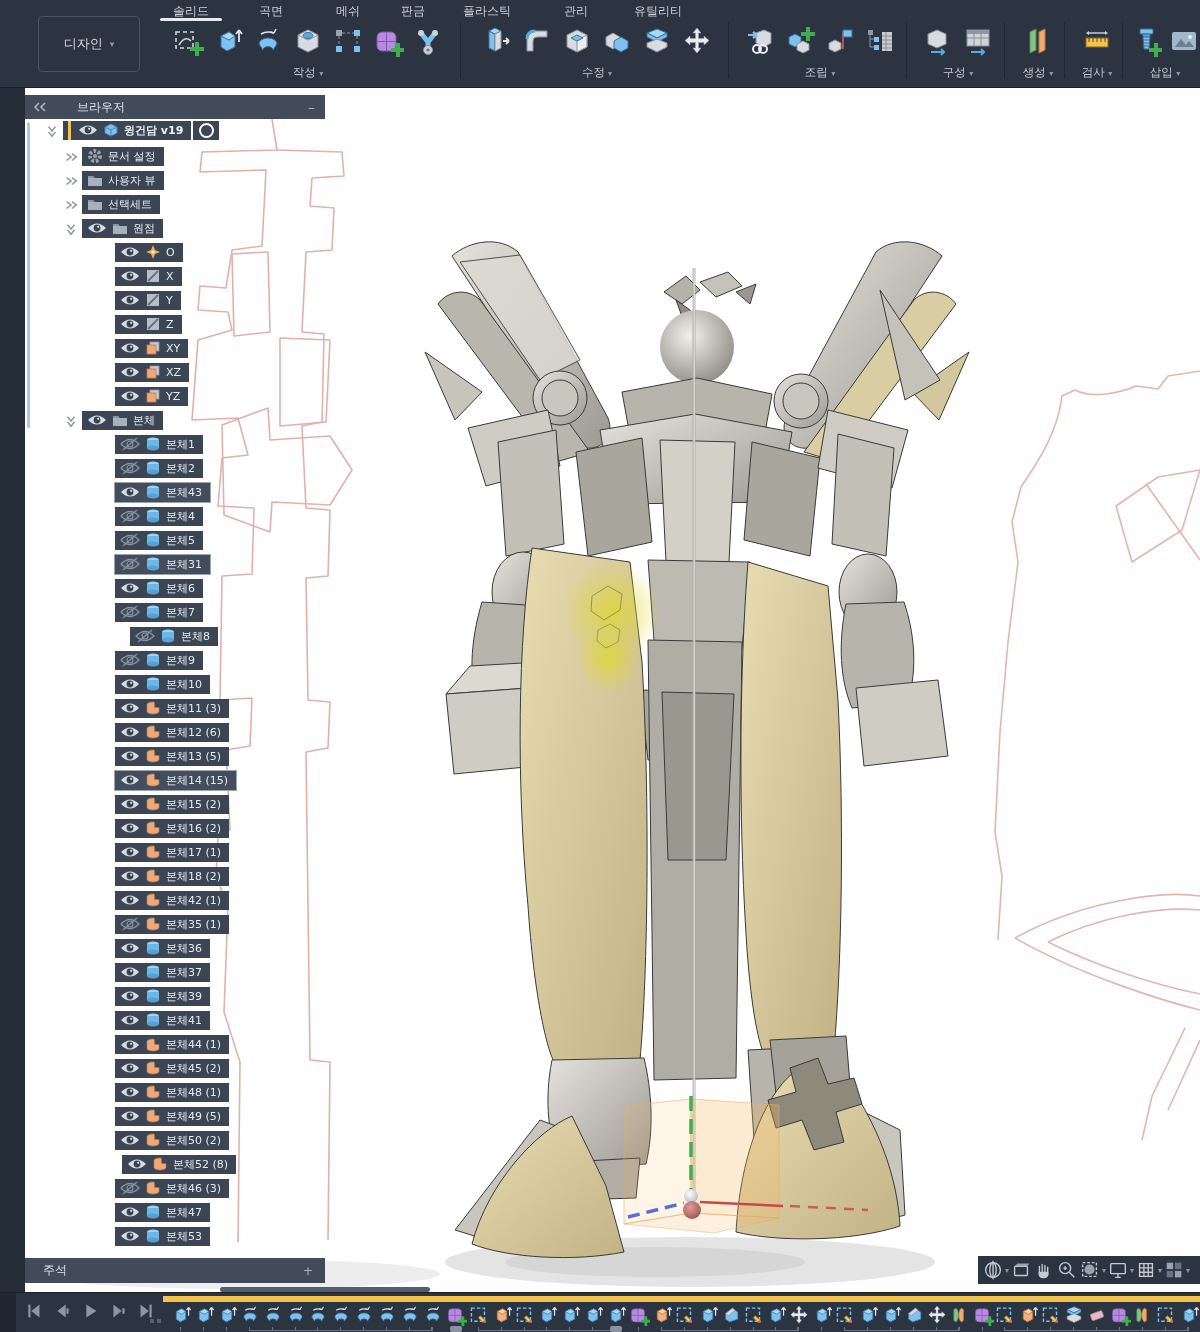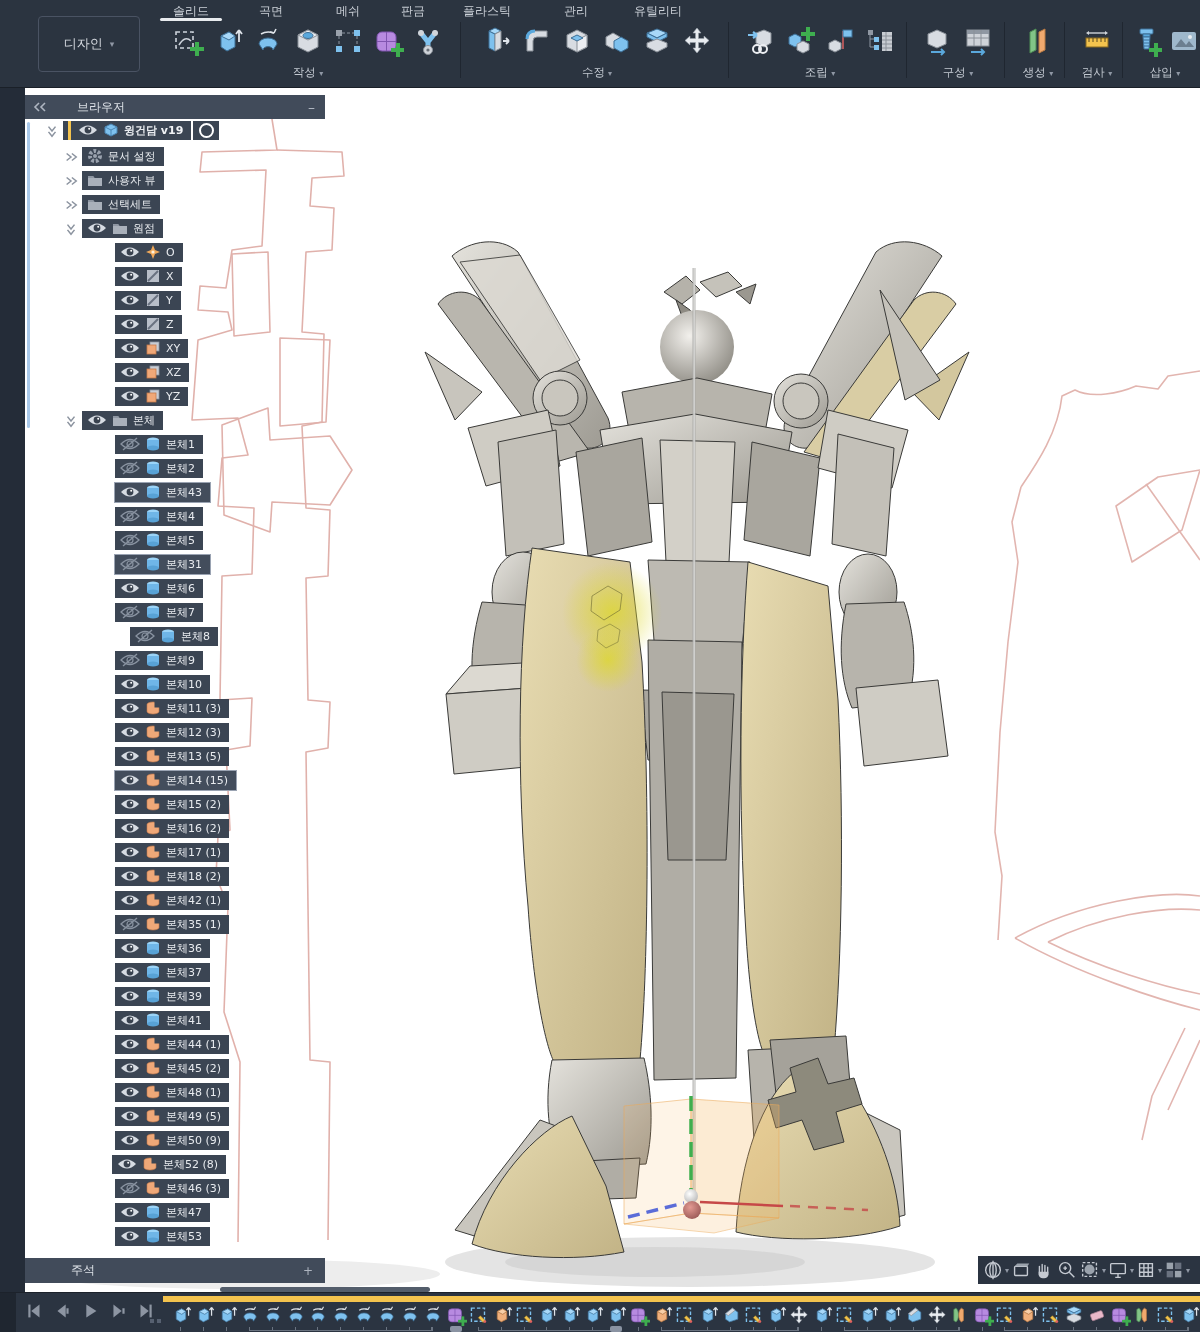--- a/index.html
+++ b/index.html
@@ -36,21 +36,21 @@
   .chip .eye{display:flex;cursor:pointer;}
   .chip .tico{display:flex;}
   .rootbar{width:3px;height:19px;background:#f3c34e;margin-right:2px;}
   .recchip{display:inline-flex;align-items:center;justify-content:center;width:26px;height:19px;background:#3b4553;
         margin-left:2px;cursor:pointer;}
   .rec{width:11px;height:11px;border:2.5px solid #fff;border-radius:50%;}
   .ver{color:#f0f2f5;font-weight:bold;}
   
   .annot{position:absolute;left:25px;top:1258px;width:300px;height:25px;background:#414b5a;color:#dde1e7;
      font-size:12px;display:flex;align-items:center;}
-  .annot .ttl{margin-left:46px;}
+  .annot .ttl{margin-left:18px;}
   .annot .plus{margin-left:auto;margin-right:12px;color:#aeb5c0;cursor:pointer;}
   .navbar{position:absolute;left:978px;top:1256px;width:222px;height:28px;background:#2b3441;display:flex;
      align-items:center;padding-left:4px;}
   .nbico{display:flex;align-items:center;cursor:pointer;margin-right:1px;}
   .nbico .caret{color:#8f97a4;font-size:8px;margin-left:1px;}
   
   .timeline{position:absolute;left:0;top:1292px;width:1200px;height:40px;background:#2b3441;border-top:1px solid #1c222b;}
   .tl-corner{position:absolute;left:0;top:0;width:16px;height:40px;background:#1f2630;}
   .playctl{position:absolute;left:22px;top:6px;display:flex;gap:4px;}
   .pbtn{width:24px;height:24px;cursor:pointer;display:flex;align-items:center;justify-content:center;border-radius:3px;}
@@ -965,21 +965,21 @@
             <circle cx="10" cy="7" r="3.4" fill="#39424f"></circle>
             <circle cx="11.2" cy="5.8" r="1" fill="#fff"></circle>
           </svg>
         </span>
         <span class="tico">
           <svg width="16" height="16" viewBox="0 0 16 16">
             <path d="M2,4.5 a6,2.5 0 0 1 12,0 v7 a6,2.5 0 0 1 -12,0 z" fill="#efa878" stroke="#c87a4a" stroke-width="0.6"></path>
             <rect x="9.5" y="1" width="5.5" height="6.5" fill="#3b4553"></rect>
           </svg>
         </span>
-        <span>본체12 (3)</span>
+        <span>본체12 (6)</span>
       </span>
     </div>
     <div class="trow" style="top: 746px; left: 97px;">
       <span class="chev" style="visibility:hidden"></span>
       <span style="width:0px;flex:none"></span>
       <span class="chip">
         <span class="eye">
           <svg width="20" height="14" viewBox="0 0 20 14">
             <path d="M1,7 Q10,-2 19,7 Q10,16 1,7 Z" fill="#d6dbe2"></path>
             <circle cx="10" cy="7" r="3.4" fill="#39424f"></circle>
@@ -1212,21 +1212,21 @@
         <span class="tico">
           <svg width="16" height="16" viewBox="0 0 16 16">
             <ellipse cx="8" cy="4" rx="6" ry="2.5" fill="#9bd4f8"></ellipse>
             <rect x="2" y="4" width="12" height="8" fill="#6fb6e8"></rect>
             <ellipse cx="8" cy="12" rx="6" ry="2.5" fill="#58a2d6"></ellipse>
           </svg>
         </span>
         <span>본체41</span>
       </span>
     </div>
-    <div class="trow" style="top: 1034px; left: 97px;">
+    <div class="trow" style="top: 1034px; left: 97px; align-items: flex-end;">
       <span class="chev" style="visibility:hidden"></span>
       <span style="width:0px;flex:none"></span>
       <span class="chip">
         <span class="eye">
           <svg width="20" height="14" viewBox="0 0 20 14">
             <path d="M1,7 Q10,-2 19,7 Q10,16 1,7 Z" fill="#d6dbe2"></path>
             <circle cx="10" cy="7" r="3.4" fill="#39424f"></circle>
             <circle cx="11.2" cy="5.8" r="1" fill="#fff"></circle>
           </svg>
         </span>
@@ -1309,24 +1309,24 @@
             <circle cx="10" cy="7" r="3.4" fill="#39424f"></circle>
             <circle cx="11.2" cy="5.8" r="1" fill="#fff"></circle>
           </svg>
         </span>
         <span class="tico">
           <svg width="16" height="16" viewBox="0 0 16 16">
             <path d="M2,4.5 a6,2.5 0 0 1 12,0 v7 a6,2.5 0 0 1 -12,0 z" fill="#efa878" stroke="#c87a4a" stroke-width="0.6"></path>
             <rect x="9.5" y="1" width="5.5" height="6.5" fill="#3b4553"></rect>
           </svg>
         </span>
-        <span>본체50 (9)</span>
-      </span>
-    </div>
-    <div class="trow" style="top: 1154px; left: 94px;">
+        <span>본체50 (2)</span>
+      </span>
+    </div>
+    <div class="trow" style="top: 1154px; left: 104px;">
       <span class="chev" style="visibility:hidden"></span>
       <span style="width:0px;flex:none"></span>
       <span class="chip">
         <span class="eye">
           <svg width="20" height="14" viewBox="0 0 20 14">
             <path d="M1,7 Q10,-2 19,7 Q10,16 1,7 Z" fill="#d6dbe2"></path>
             <circle cx="10" cy="7" r="3.4" fill="#39424f"></circle>
             <circle cx="11.2" cy="5.8" r="1" fill="#fff"></circle>
           </svg>
         </span>

